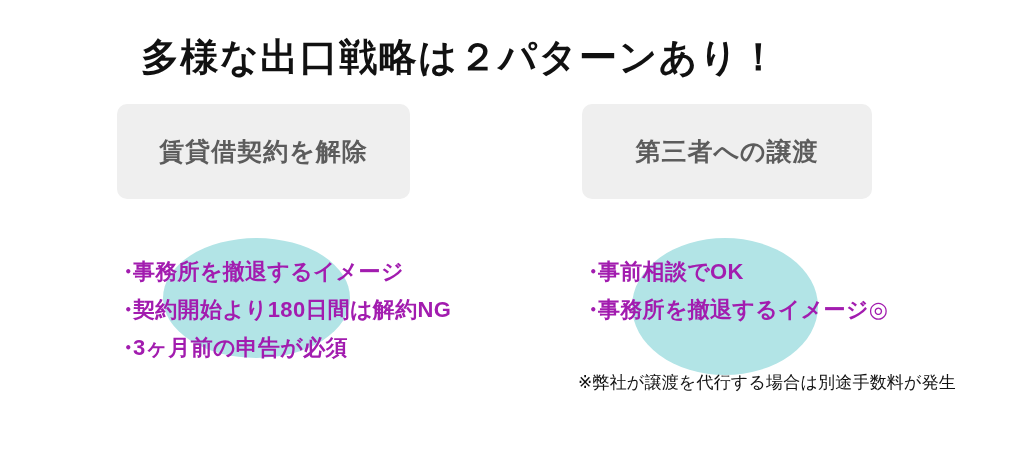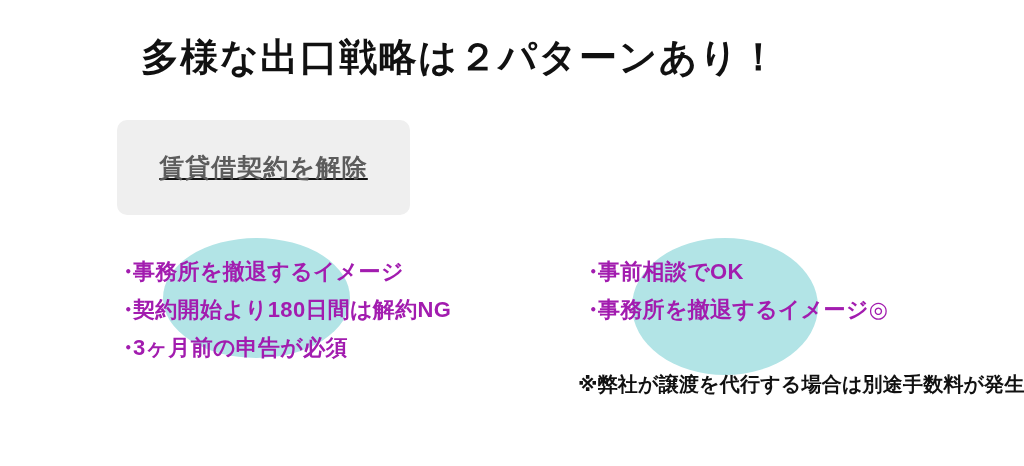--- a/index.html
+++ b/index.html
@@ -29,22 +29,21 @@
     font-size: 38px;
     font-weight: bold;
     letter-spacing: 1.5px;
     color: #111111;
     white-space: nowrap;
   }
 
   
   .column {
     position: absolute;
-    top: 120px;
-    text-decoration: underline;
+    top: 104px;
   }
   #column-left  { left: 117px; width: 293px; }
   #column-right { left: 582px; width: 290px; }
 
   
   .col-header {
     position: relative;
     height: 95px;
     border-radius: 10px;
     background: #efefef;
@@ -96,22 +95,22 @@
     display: inline-block;
     width: 16px;
   }
 
   
   #footnote {
     position: absolute;
     left: 578px;
     top: 371px;
     z-index: 2;
-    font-size: 20px;
-    font-weight: bold;
+    font-size: 17px;
+    font-weight: normal;
     color: #111111;
     white-space: nowrap;
     letter-spacing: 0.2px;
   }
 </style>
 </head>
 <body>
 
 <div id="slide">
 
@@ -132,20 +131,25 @@
     <li class="bullet-item">
       <span class="bullet-mark">・</span><span>契約開始より180日間は解約NG</span>
     </li>
     <li class="bullet-item">
       <span class="bullet-mark">・</span><span>3ヶ月前の申告が必須</span>
     </li>
   </ul>
 
   <div class="blob" id="blob-right"></div>
 
+  <div class="column" id="column-right">
+    <div class="col-header">
+      <span class="col-header-label">第三者への譲渡</span>
+    </div>
+  </div>
 
   <ul class="bullets" id="bullets-right">
     <li class="bullet-item">
       <span class="bullet-mark">・</span><span>事前相談でOK</span>
     </li>
     <li class="bullet-item">
       <span class="bullet-mark">・</span><span>事務所を撤退するイメージ◎</span>
     </li>
   </ul>
 

